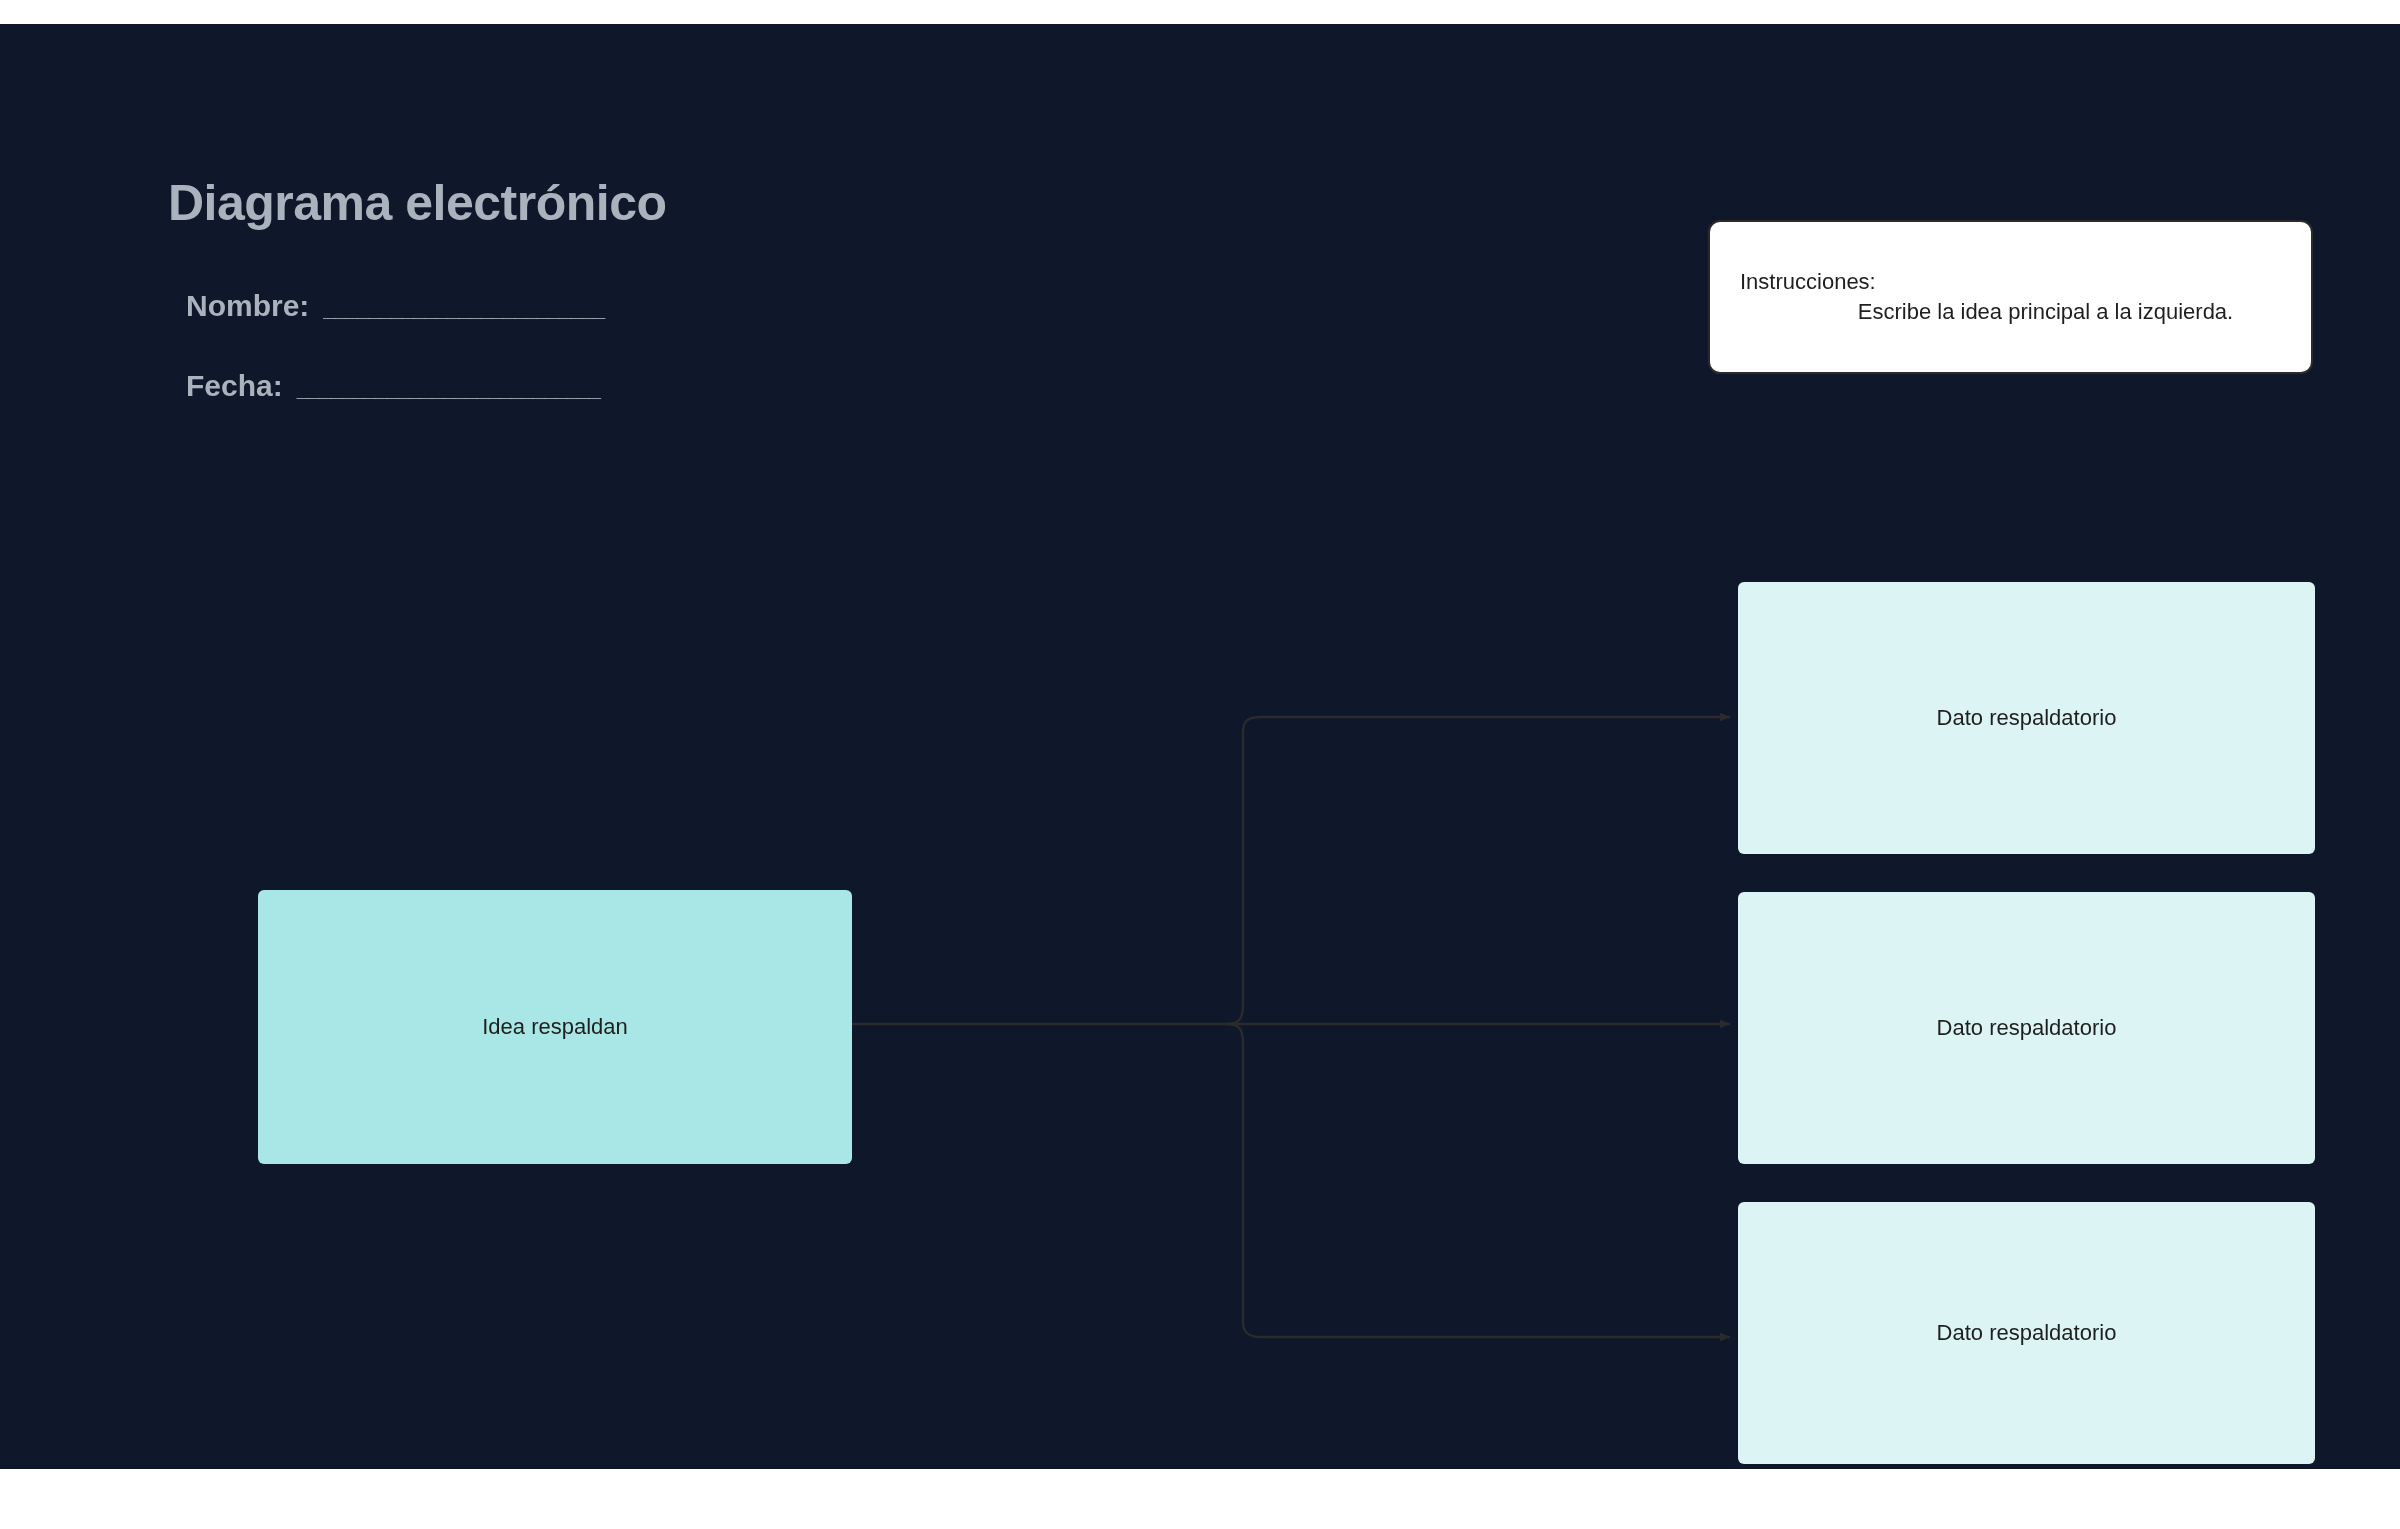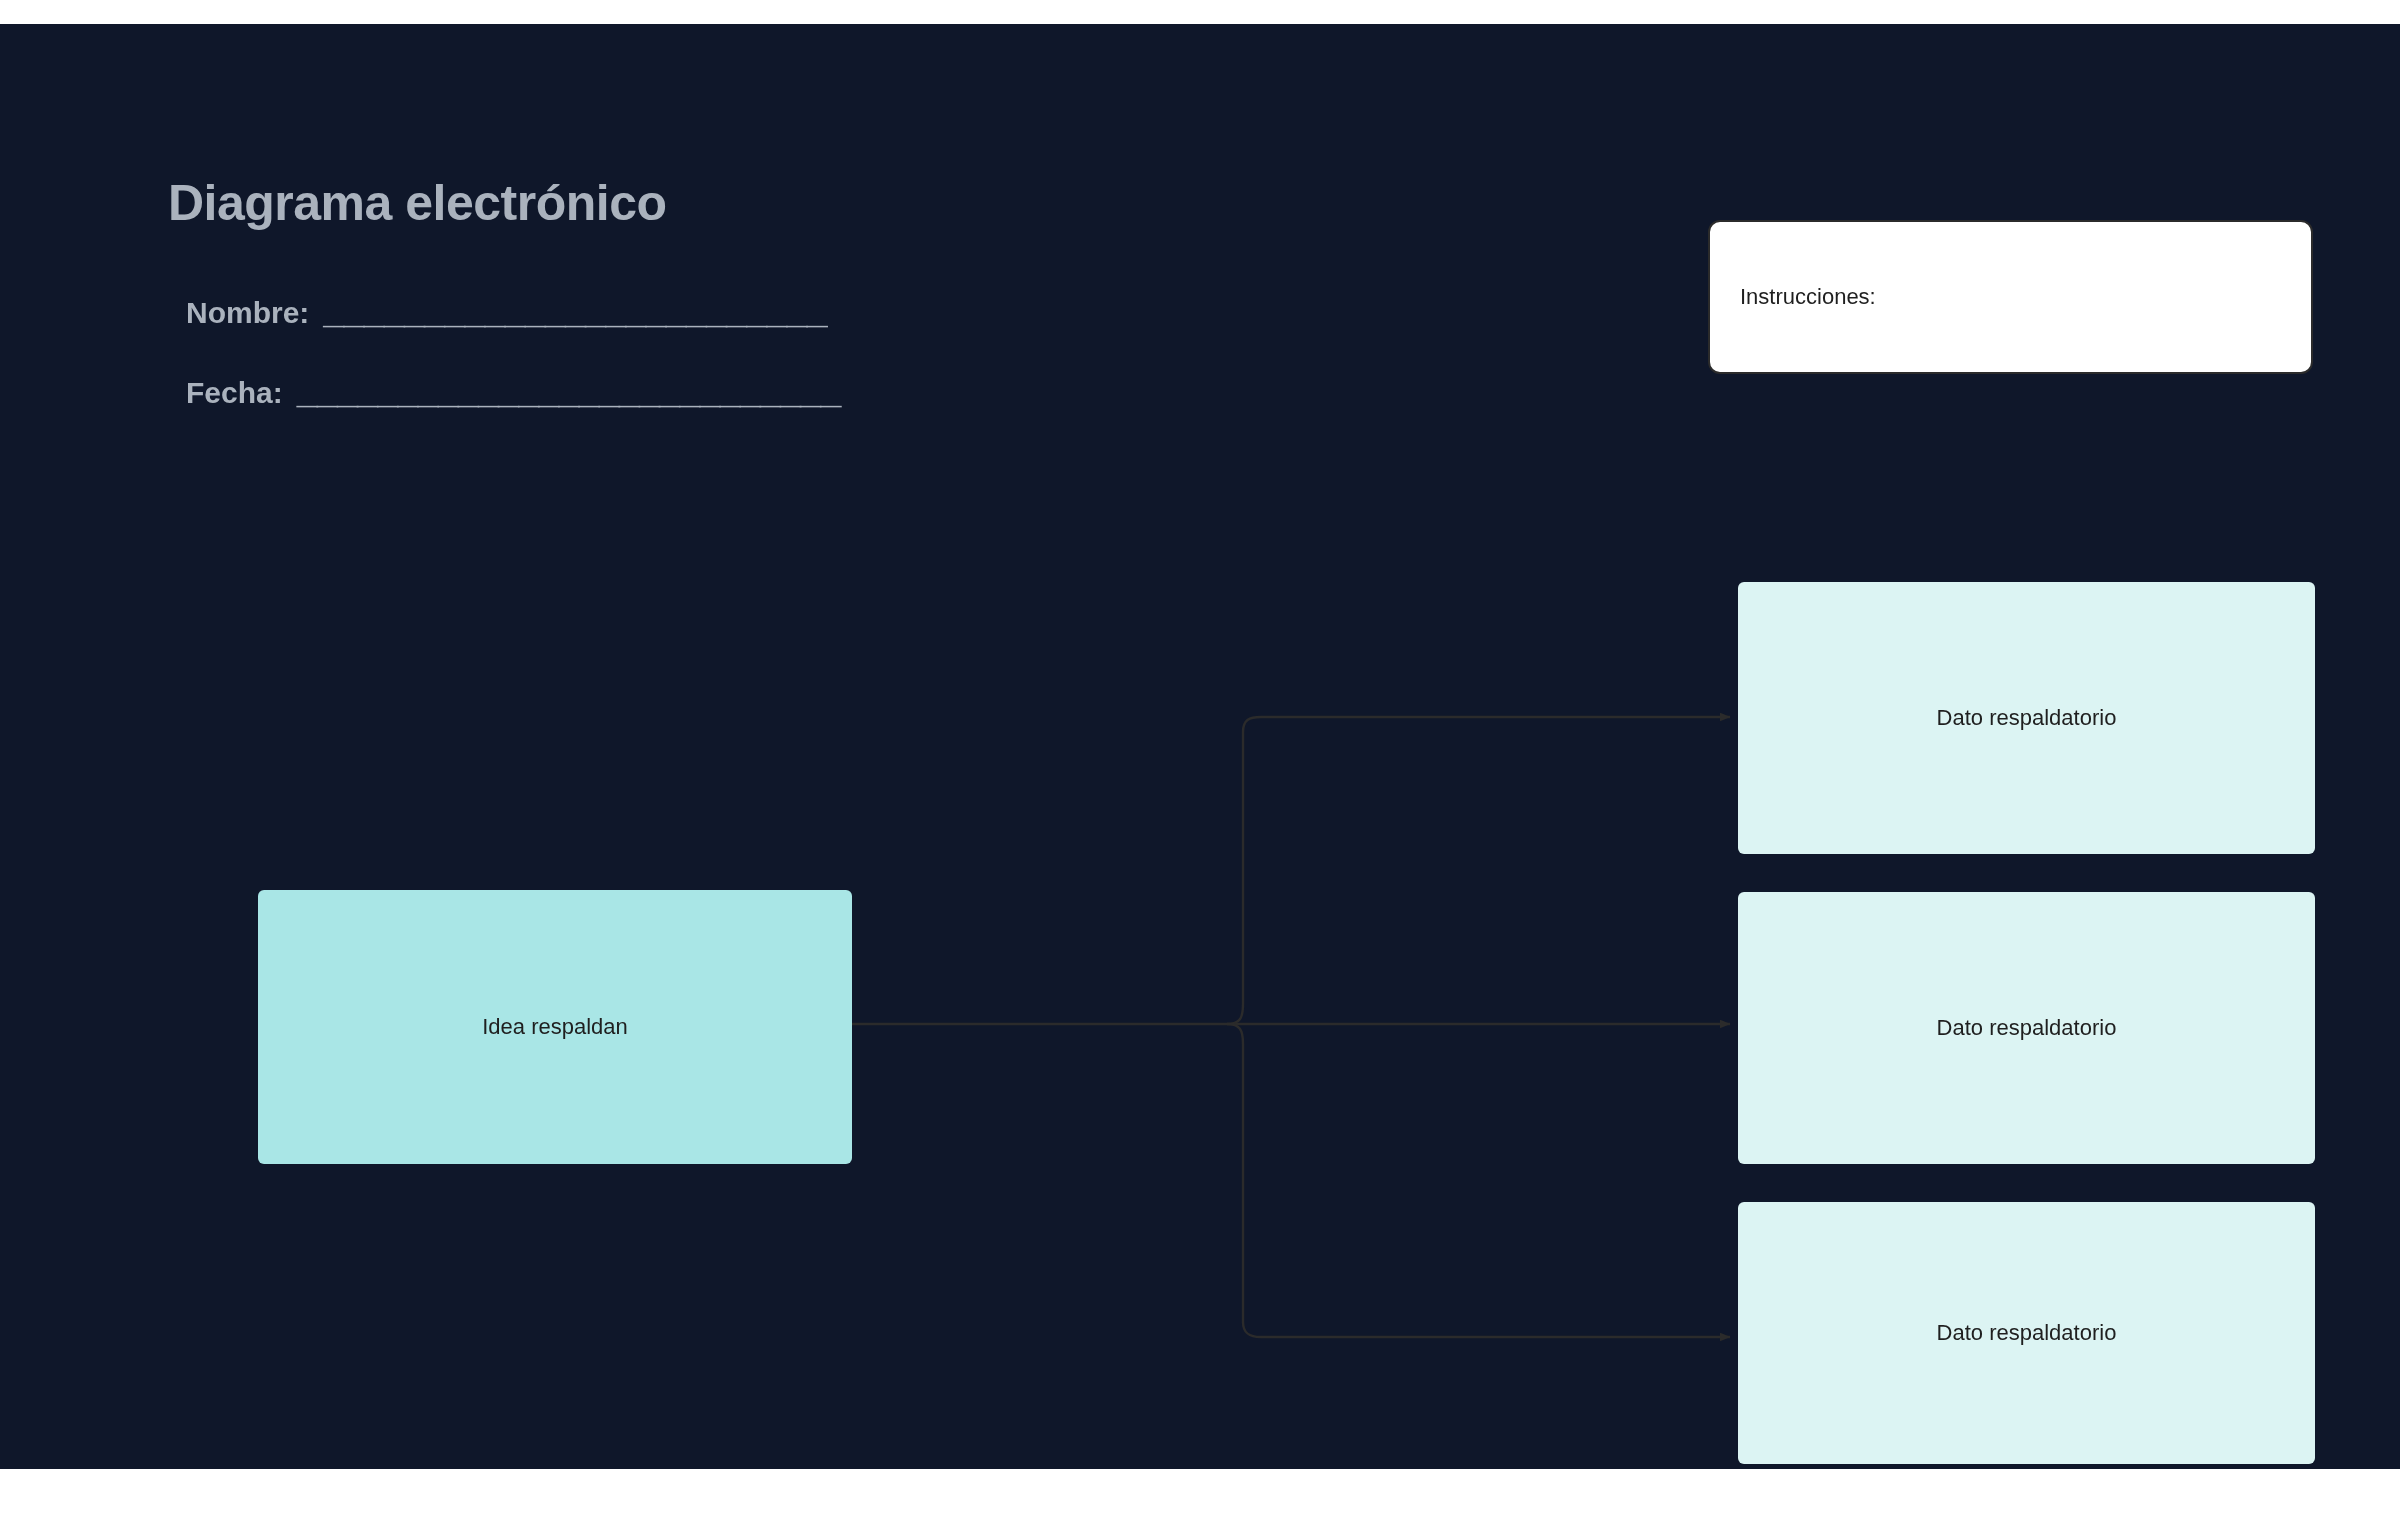--- a/index.html
+++ b/index.html
@@ -43,21 +43,21 @@
   #form-row-fecha  { left: 186px; top: 345px; }
   .form-label {
     color: #aab2bd;
     font-weight: bold;
     font-size: 30px;
     text-align: center;
   }
   .form-blank {
     color: #aab2bd;
     font-weight: bold;
-    font-size: 38px;
+    font-size: 22px;
     margin-left: 14px;
     letter-spacing: -1px;
   }
 
   
   #instructions-box {
     position: absolute;
     left: 1708px;
     top: 196px;
     width: 605px;
@@ -131,20 +131,21 @@
     <span class="form-blank">_________________________</span>
   </div>
 
   <div class="form-row" id="form-row-fecha">
     <span class="form-label">Fecha:</span>
     <span class="form-blank">___________________________</span>
   </div>
 
   <div id="instructions-box">
     <div class="instr-line instr-line-1">Instrucciones:</div>
+    <div class="instr-line instr-line-2">Escribe la idea principal a la izquierda.</div>
   </div>
 
   <svg id="connector-svg" viewBox="0 0 2400 1529" xmlns="http://www.w3.org/2000/svg">
     <defs>
       <marker id="arrowhead" markerWidth="11" markerHeight="9" refX="10.5" refY="4.5" orient="auto" markerUnits="userSpaceOnUse">
         <path d="M0,0 L11,4.5 L0,9 Z" fill="#2b2b2b"></path>
       </marker>
     </defs>
 
     <path d="M852,1000 L1227,1000" fill="none" stroke="#2b2b2b" stroke-width="2.4"></path>

